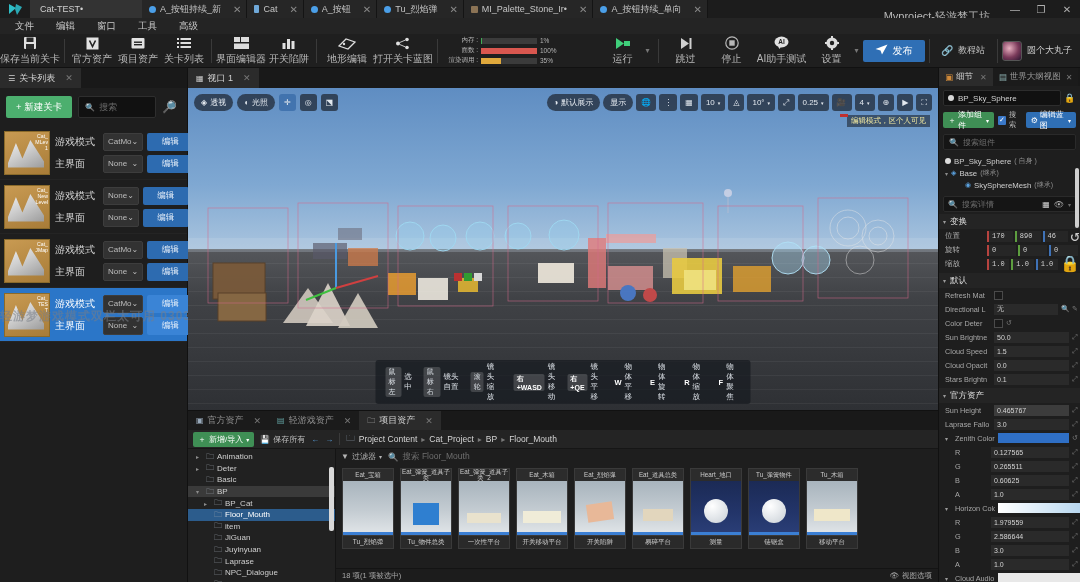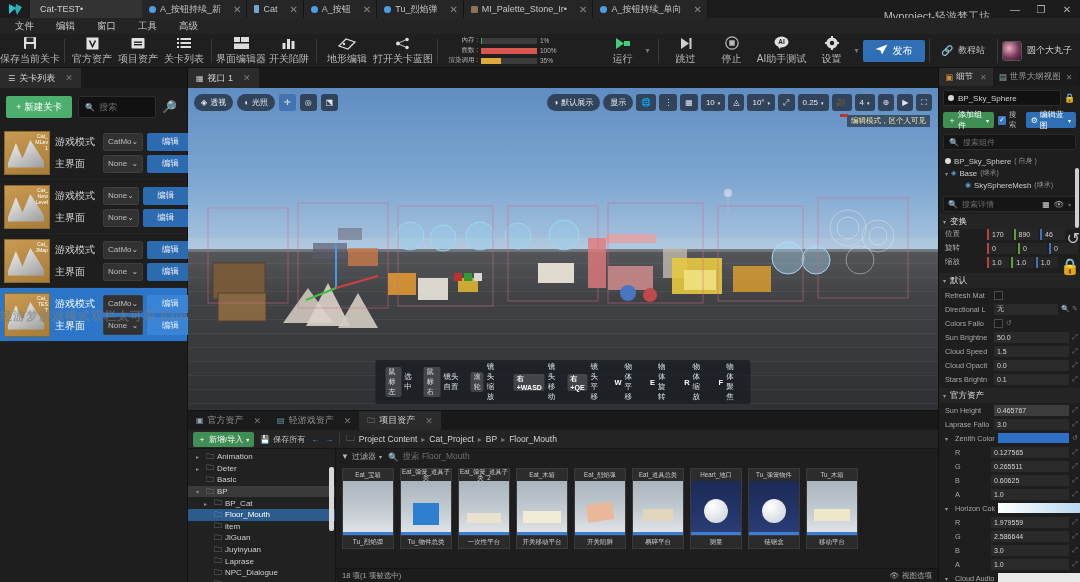--- a/index.html
+++ b/index.html
@@ -299,21 +299,21 @@
   .rp-detailsearch {
     height: 16px; margin: 2px 4px; background: #151515; border: 1px solid #2a2a2a;
     display: flex; align-items: center; gap: 4px; padding: 0 4px; font-size: 8px; color: #6c6c6c;
     border-radius: 2px;
   }
   .rp-sechead {
     display: flex; align-items: center; gap: 4px; height: 15px; padding-left: 4px;
     font-size: 8.5px; color: #dcdcdc; background: #242424; margin-top: 2px;
   }
   .rp-sechead .tri { font-size: 6px; color: #9a9a9a; }
-  .vrow { display: flex; align-items: flex-start; height: 14px; padding-left: 6px; gap: 2px;}
+  .vrow { display: flex; align-items: center; height: 14px; padding-left: 6px; gap: 2px; font-family: Liberation Mono, monospace;}
   .vrow .k { font-size: 7.5px; color: #b2b2b2; width: 40px; flex: none; white-space: nowrap; overflow:hidden;}
   .vfield {
     flex: 1; height: 11px; background: #262626; display: flex; align-items: center;
     padding-left: 3px; font-size: 7px; color: #d2d2d2; position: relative;
   }
   .vfield.x { border-left: 2px solid #b7433f; }
   .vfield.y { border-left: 2px solid #5d9e3f; }
   .vfield.z { border-left: 2px solid #3f72b7; }
   .prow { display: flex; align-items: center; height: 14px; padding-left: 6px; gap: 3px; }
   .prow .k { font-size: 7.3px; color: #a8a8a8; width: 46px; flex: none; white-space: nowrap; overflow: hidden;}
@@ -1202,21 +1202,21 @@
       <span class="k">Refresh Mat</span>
       <span class="chkbox"></span>
     </div>
     <div class="prow">
       <span class="k">Directional L</span>
       <span class="v">无</span>
       <span class="reset">🔍</span>
       <span class="reset">✎</span>
     </div>
     <div class="prow">
-      <span class="k">Colors Fallo</span>
+      <span class="k">Color Deter</span>
       <span class="chkbox"></span>
       <span class="reset">↺</span>
     </div>
     <div class="prow">
       <span class="k">Sun Brightne</span>
       <span class="v">50.0</span>
       <span class="reset">⤢</span>
     </div>
     <div class="prow">
       <span class="k">Cloud Speed</span>

